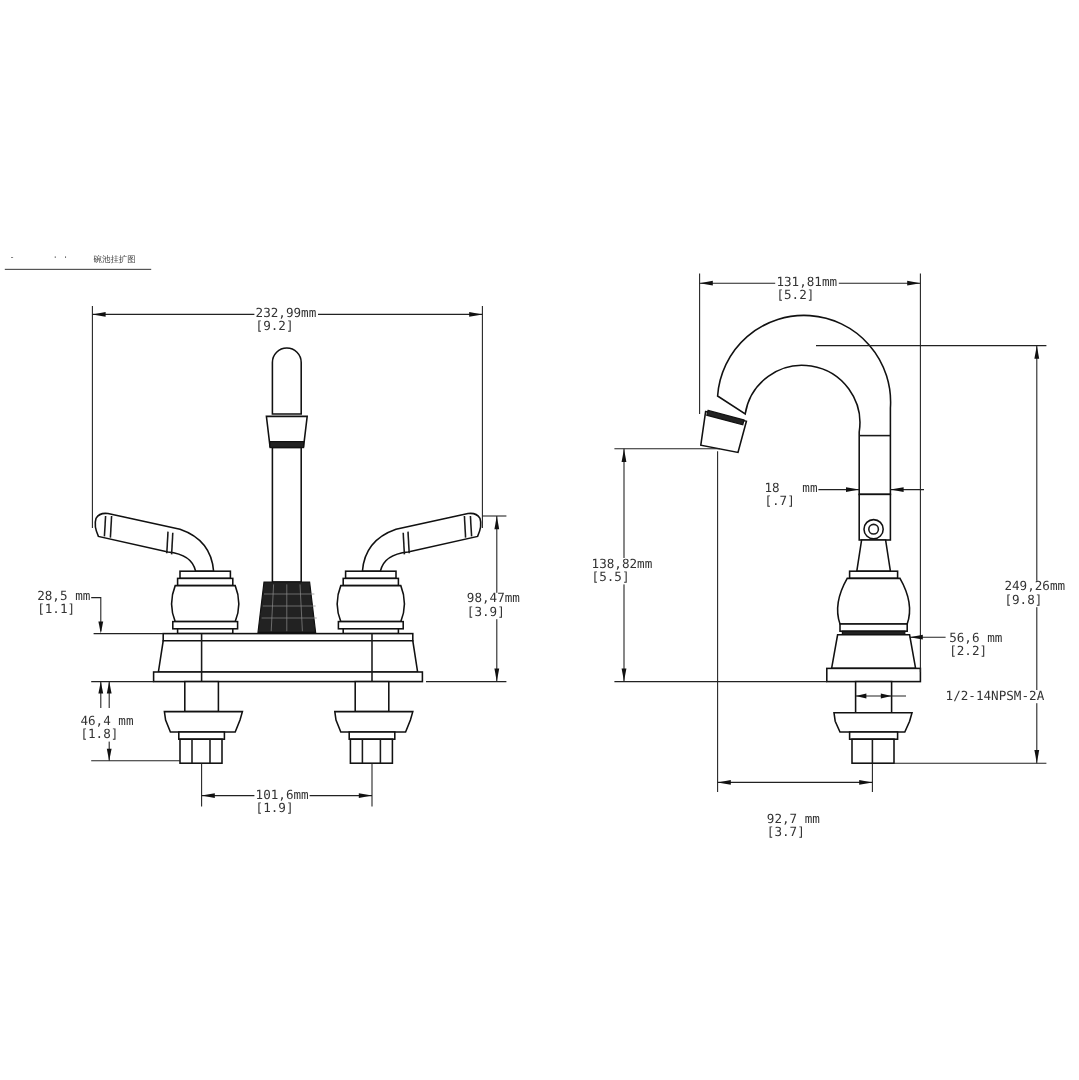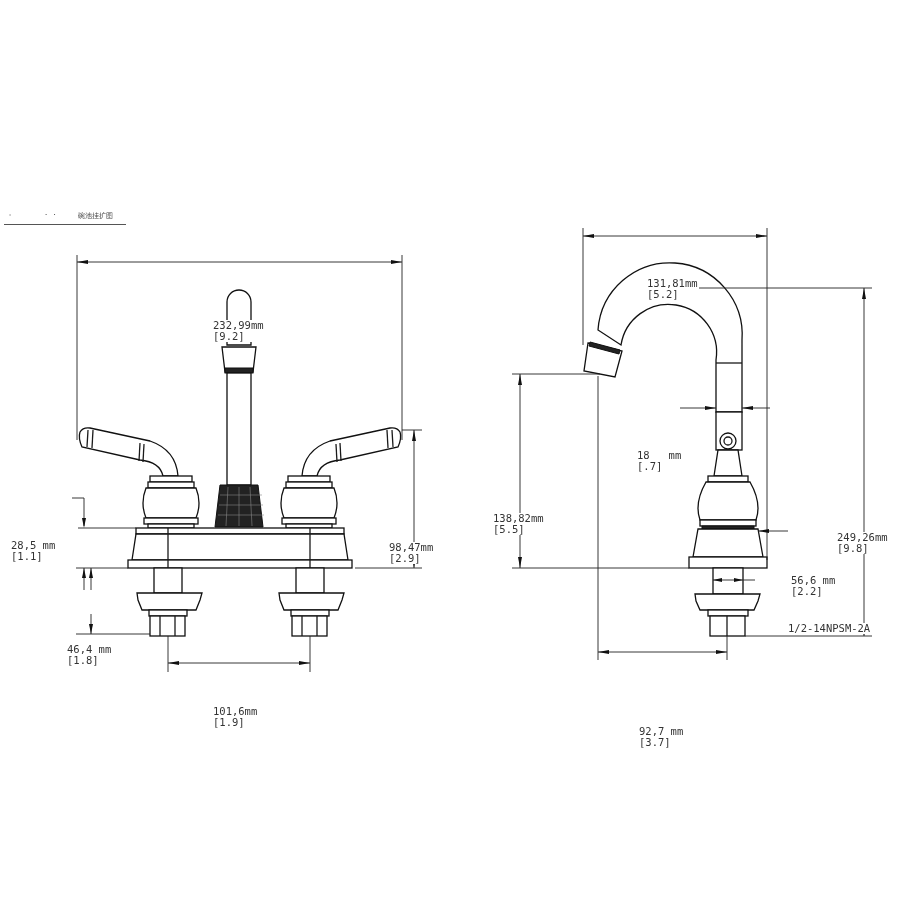--- a/index.html
+++ b/index.html
@@ -3,21 +3,21 @@
 <meta charset="utf-8">
 <style>
   html, body { margin: 0; padding: 0; background: #ffffff; }
   body { width: 899px; height: 900px; position: relative; overflow: hidden; font-family: "DejaVu Sans Mono", monospace; }
   #drawing { position: absolute; left: 0; top: 0; width: 899px; height: 900px; }
   .ln { stroke: #1a1a1a; stroke-width: 1.3; fill: none; }
   .dim { stroke: #222; stroke-width: 0.9; fill: none; }
   .fill-w { fill: #ffffff; stroke: #111; stroke-width: 1.3; }
   .dark { fill: #222; stroke: #111; stroke-width: 1; }
   .arrow { fill: #111; stroke: none; }
-  .lbl { position: absolute; font-family: "DejaVu Sans Mono", monospace; font-size: 10.5px; color: #333; line-height: 11px; white-space: pre; background: #fff; padding: 0 1px; margin-top: 48px; }
+  .lbl { position: absolute; font-family: "DejaVu Sans Mono", monospace; font-size: 10.5px; color: #333; line-height: 11px; white-space: pre; background: #fff; padding: 0 1px; }
   .title-strip { position: absolute; left: 4px; top: 210px; width: 122px; height: 14px; border-bottom: 1px solid #555; font-size: 7px; color: #444; }
   .title-strip span { position: absolute; top: 1px; }
 </style>
 </head>
 <body>
 
 <div class="title-strip">
   <span style="left:4px">-</span>
   <span style="left:40px">· ·</span>
   <span style="left:74px">碗池挂扩图</span>
@@ -193,28 +193,28 @@
 
       <line class="dim" x1="598" y1="376" x2="598" y2="660"></line>
       <line class="dim" x1="727" y1="636" x2="727" y2="660"></line>
       <line class="dim" x1="598" y1="652" x2="727" y2="652"></line>
       <polygon class="arrow" points="598,652 609,650 609,654"></polygon>
       <polygon class="arrow" points="727,652 716,650 716,654"></polygon>
     </g>
   </g>
 </svg>
 
-<div class="lbl" style="left:212px;top:272px"><span>232,99mm</span>
+<div class="lbl" style="left:212px;top:256px"><span>232,99mm</span>
 <span>[9.2]</span></div>
 
-<div class="lbl" style="left:10px;top:492px"><span>28,5 mm</span>
+<div class="lbl" style="left:30px;top:492px"><span>28,5 mm</span>
 <span>[1.1]</span></div>
 
 <div class="lbl" style="left:388px;top:494px"><span>98,47mm</span>
-<span>[2.9]</span></div>
+<span>[3.9]</span></div>
 
 <div class="lbl" style="left:66px;top:596px"><span>46,4 mm</span>
 <span>[1.8]</span></div>
 
 <div class="lbl" style="left:212px;top:658px"><span>101,6mm</span>
 <span>[1.9]</span></div>
 
 <div class="lbl" style="left:646px;top:230px"><span>131,81mm</span>
 <span>[5.2]</span></div>
 

